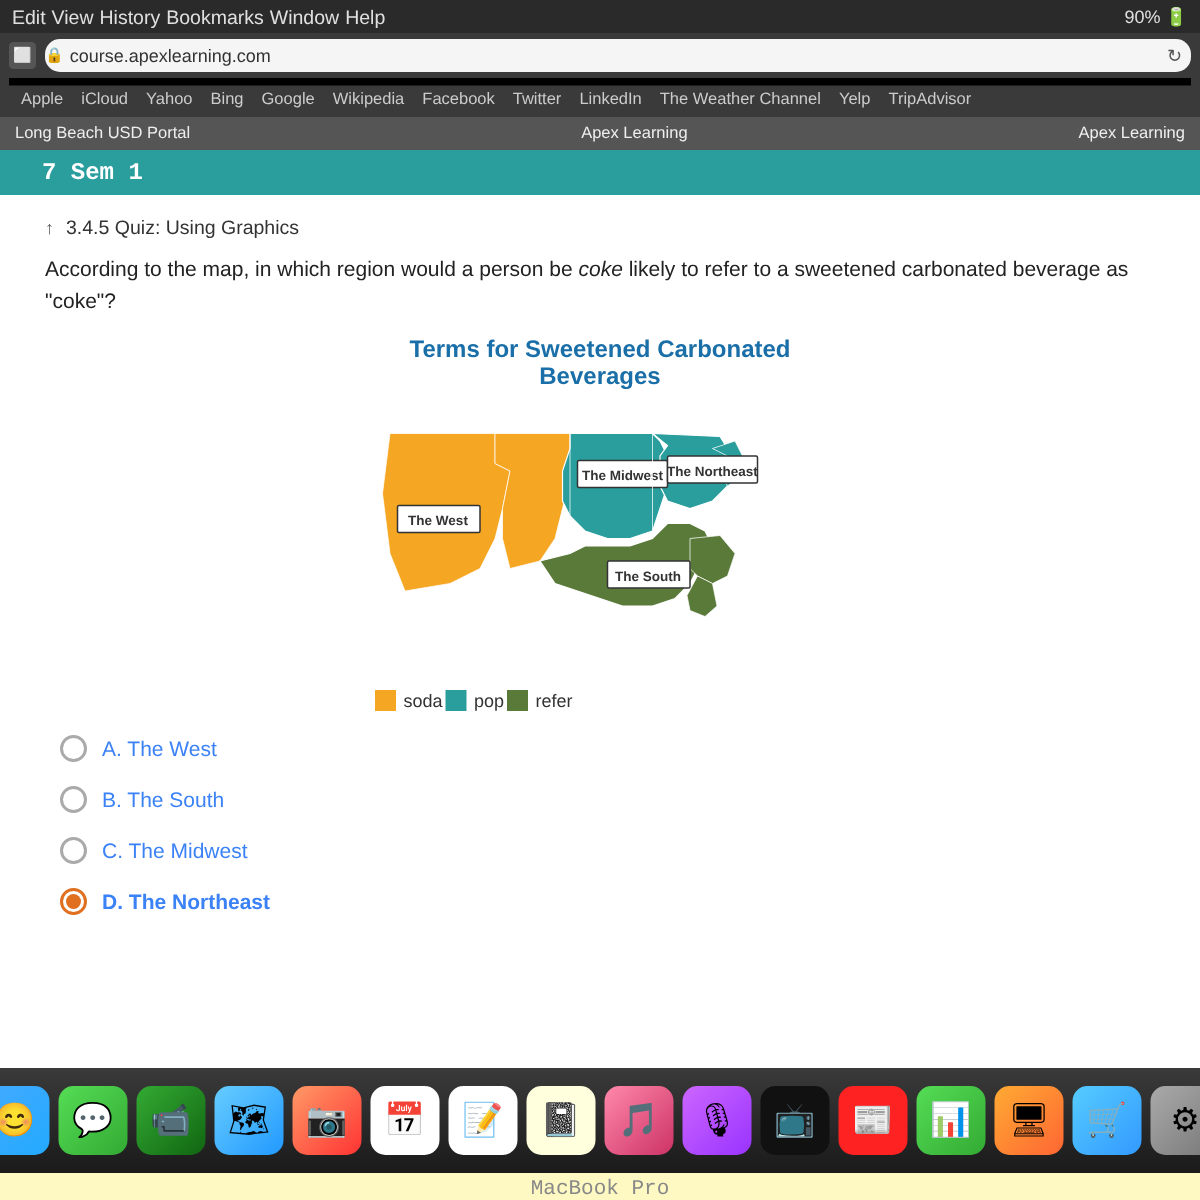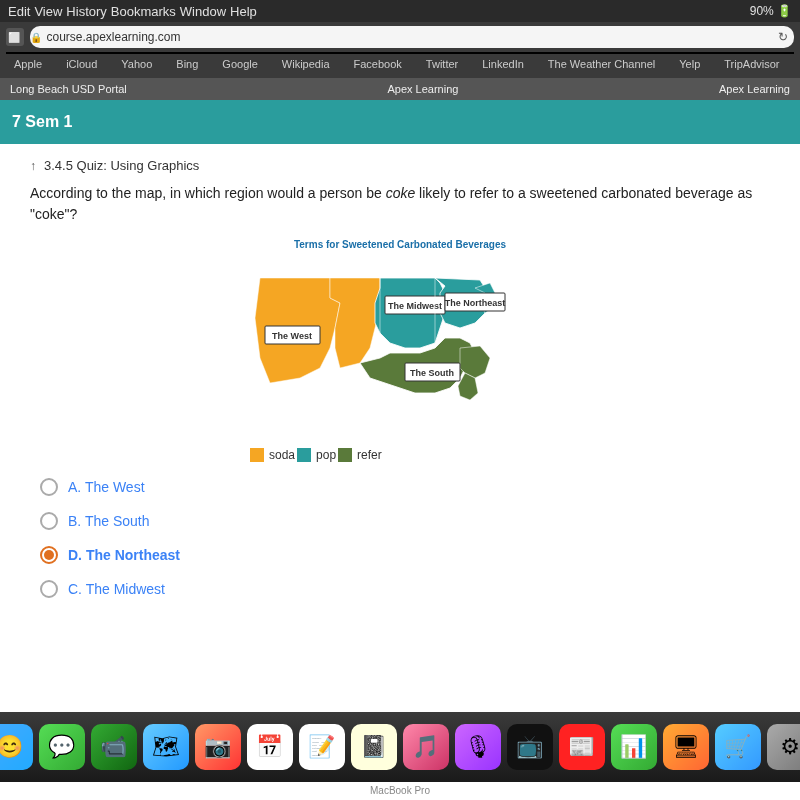--- a/index.html
+++ b/index.html
@@ -56,22 +56,22 @@
     .lock-icon { font-size: 10px; color: #555; }
     .reload-icon { margin-left: auto; margin-right: 6px; color: #555; font-size: 12px; }
 
     
     .bookmarks-bar {
       background: #3a3a3a;
       height: 22px;
       display: flex;
       align-items: center;
       padding: 0 8px;
-      gap: 24px;
-      border-top: 2px solid #000000;
+      gap: 12px;
+      border-top: 5px solid #000000;
     }
     .bookmarks-bar span {
       color: #ccc;
       font-size: 11px;
       cursor: pointer;
     }
 
     
     .apex-bar {
       background: #555;
@@ -79,24 +79,25 @@
       display: flex;
       align-items: center;
       padding: 0 10px;
       justify-content: space-between;
     }
     .apex-bar span { color: #eee; font-size: 11px; }
 
     
     .course-header {
       background: #2a9d9d;
-      height: 44px;
-      display: flex;
-      align-items: center;
-      padding: 0 12px;
+      height: 30px;
+      display: flex;
+      align-items: center;
+      padding: 0 28px;
+      font-family: Liberation Mono, monospace;
     }
     .course-header span {
       color: white;
       font-size: 16px;
       font-weight: bold;
     }
 
     
     .main-content {
       background: white;
@@ -121,21 +122,21 @@
     }
     .question-text em { font-style: italic; }
 
     
     .map-container {
       margin: 0 auto 10px auto;
       width: 320px;
     }
     .map-title {
       color: #1a6fa8;
-      font-size: 10px;
+      font-size: 16px;
       font-weight: bold;
       text-align: center;
       margin-bottom: 8px;
     }
 
     
     .map-svg-wrapper {
       width: 300px;
       margin: 0 auto;
     }
@@ -215,26 +216,27 @@
       width: 46px; height: 46px;
       border-radius: 10px;
       background: #555;
       display: flex; align-items: center; justify-content: center;
       font-size: 22px;
       flex-shrink: 0;
     }
 
     
     .macbook-label {
-      background: #ffffff;
+      background: #fef9c3;
       text-align: center;
       color: #888;
-      font-size: 10px;
+      font-size: 14px;
       padding: 3px;
       height: 18px;
+      font-family: Liberation Mono, monospace;
     }
 
     .page-layout {
       display: flex;
       flex-direction: column;
       height: 800px;
     }
     .content-area {
       background: white;
       flex: 1;
@@ -364,28 +366,28 @@
       <div class="answer-section">
         <div class="answer-option">
           <div class="radio-circle"></div>
           <span>A. <span>The West</span></span>
         </div>
         <div class="answer-option">
           <div class="radio-circle"></div>
           <span>B. <span>The South</span></span>
         </div>
         <div class="answer-option">
+          <div class="radio-circle"></div>
+          <span>C. <span>The Midwest</span></span>
+        </div>
+        <div class="answer-option">
           <div class="radio-circle selected">
             <div class="radio-inner"></div>
           </div>
           <span style="font-weight:bold;">D. <span>The Northeast</span></span>
-        </div>
-        <div class="answer-option">
-          <div class="radio-circle"></div>
-          <span>C. <span>The Midwest</span></span>
         </div>
       </div>
 
 
     </div>
   </div>
 
   <div class="dock">
 
     <div class="dock-icon" style="background:linear-gradient(135deg,#4af,#2af);">😊</div>

